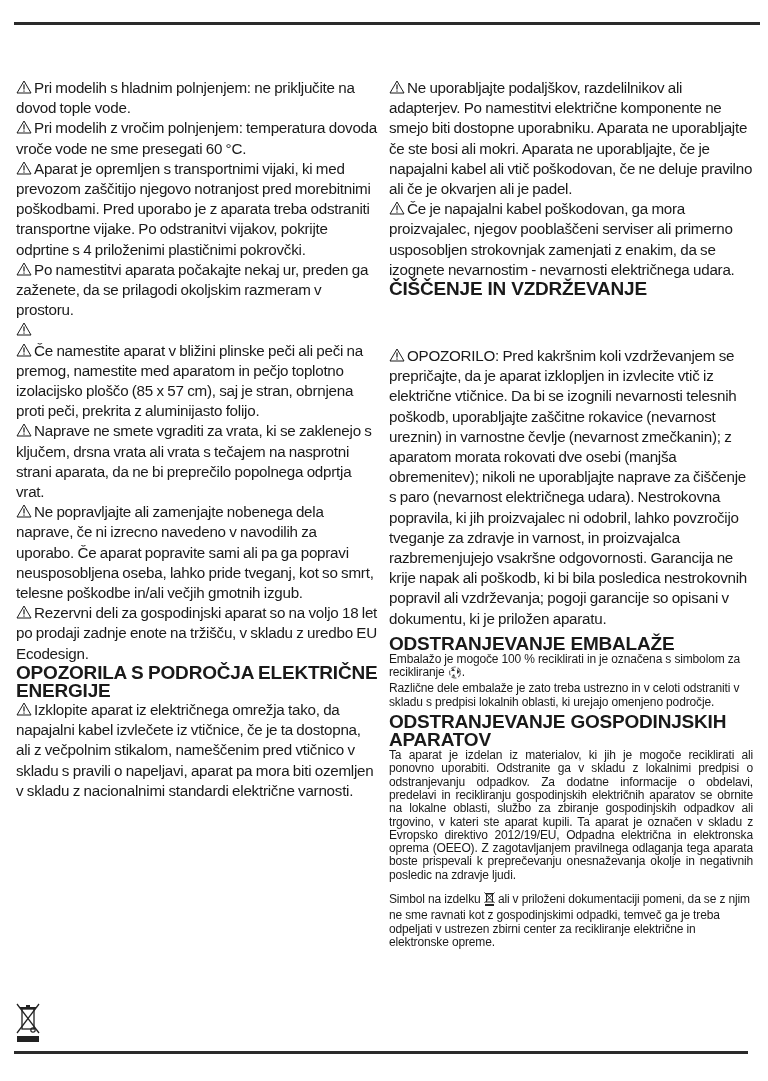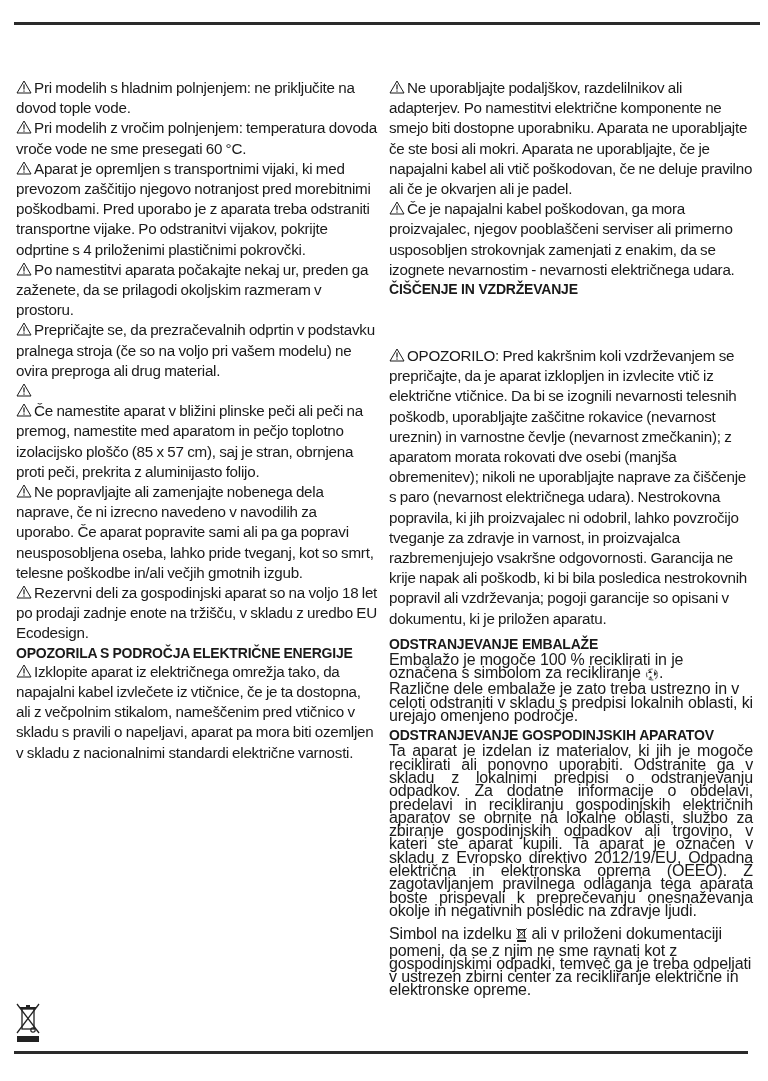--- a/index.html
+++ b/index.html
@@ -5,22 +5,22 @@
   html, body { margin:0; padding:0; background:#fff; }
   body { width:768px; height:1081px; position:relative; overflow:hidden; color:#1a1a1a; font-family:"Liberation Sans", sans-serif; }
   .rule-top { position:absolute; left:14px; top:22px; width:746px; height:3px; background:#2a2a2a; }
   .rule-bottom { position:absolute; left:14px; top:1051px; width:734px; height:3px; background:#2a2a2a; }
   .col { position:absolute; top:30px; }
   .col-left { left:16px; width:362px; }
   .col-right { left:389px; width:364px; }
   .big { font-size:15.2px; line-height:20.2px; letter-spacing:-0.25px; word-spacing:-0.5px;margin-top:48px; }
   .big p { margin:0; }
   .warn { display:inline-block; width:16px; height:14px; vertical-align:-1px; margin-right:2px; }
-  h2 { margin:0; font-size:14px; line-height:18px; font-weight:bold; letter-spacing:-0.2px; }
-  .small { font-size:16px; line-height:13.3px; letter-spacing:-0.15px; }
+  h2 { margin:0; font-size:19px; line-height:18px; font-weight:bold; letter-spacing:-0.2px; }
+  .small { font-size:12px; line-height:13.3px; letter-spacing:-0.15px; }
   .small p { margin:0; }
   .justify { text-align:justify; }
   .gap { height:10px; }
   .weee-bottom { position:absolute; left:16px; top:1003px; width:24px; height:40px; }
   .inline-icon { display:inline-block; vertical-align:-3px; }
 </style>
 </head>
 <body>
 
 <div class="rule-top"></div>
@@ -44,31 +44,31 @@
           </svg></span><span>Aparat je opremljen s transportnimi vijaki, ki med prevozom zaščitijo njegovo notranjost pred morebitnimi poškodbami. Pred uporabo je z aparata treba odstraniti transportne vijake. Po odstranitvi vijakov, pokrijte odprtine s 4 priloženimi plastičnimi pokrovčki.</span></p>
       <p><span class="warn"><svg width="16" height="14" viewBox="0 0 16 14">
             <path d="M8 1 L15 13 L1 13 Z" fill="none" stroke="#1a1a1a" stroke-width="1"></path>
             <rect x="7.4" y="4.5" width="1.2" height="5" fill="#1a1a1a"></rect>
             <rect x="7.4" y="10.5" width="1.2" height="1.2" fill="#1a1a1a"></rect>
           </svg></span><span>Po namestitvi aparata počakajte nekaj ur, preden ga zaženete, da se prilagodi okoljskim razmeram v prostoru.</span></p>
       <p><span class="warn"><svg width="16" height="14" viewBox="0 0 16 14">
             <path d="M8 1 L15 13 L1 13 Z" fill="none" stroke="#1a1a1a" stroke-width="1"></path>
             <rect x="7.4" y="4.5" width="1.2" height="5" fill="#1a1a1a"></rect>
             <rect x="7.4" y="10.5" width="1.2" height="1.2" fill="#1a1a1a"></rect>
-          </svg></span><span>Prepričajte se, da prezračevalnih odprtin v podstavku pralnega stroja (če so na voljo pri vašem modelu) ne ovira preproga ali drug material.</span></p>
-      <p><span class="warn"><svg width="16" height="14" viewBox="0 0 16 14">
-            <path d="M8 1 L15 13 L1 13 Z" fill="none" stroke="#1a1a1a" stroke-width="1"></path>
-            <rect x="7.4" y="4.5" width="1.2" height="5" fill="#1a1a1a"></rect>
-            <rect x="7.4" y="10.5" width="1.2" height="1.2" fill="#1a1a1a"></rect>
           </svg></span></p>
       <p><span class="warn"><svg width="16" height="14" viewBox="0 0 16 14">
             <path d="M8 1 L15 13 L1 13 Z" fill="none" stroke="#1a1a1a" stroke-width="1"></path>
             <rect x="7.4" y="4.5" width="1.2" height="5" fill="#1a1a1a"></rect>
             <rect x="7.4" y="10.5" width="1.2" height="1.2" fill="#1a1a1a"></rect>
           </svg></span><span>Če namestite aparat v bližini plinske peči ali peči na premog, namestite med aparatom in pečjo toplotno izolacijsko ploščo (85 x 57 cm), saj je stran, obrnjena proti peči, prekrita z aluminijasto folijo.</span></p>
+      <p><span class="warn"><svg width="16" height="14" viewBox="0 0 16 14">
+            <path d="M8 1 L15 13 L1 13 Z" fill="none" stroke="#1a1a1a" stroke-width="1"></path>
+            <rect x="7.4" y="4.5" width="1.2" height="5" fill="#1a1a1a"></rect>
+            <rect x="7.4" y="10.5" width="1.2" height="1.2" fill="#1a1a1a"></rect>
+          </svg></span><span>Naprave ne smete vgraditi za vrata, ki se zaklenejo s ključem, drsna vrata ali vrata s tečajem na nasprotni strani aparata, da ne bi preprečilo popolnega odprtja vrat.</span></p>
       <p><span class="warn"><svg width="16" height="14" viewBox="0 0 16 14">
             <path d="M8 1 L15 13 L1 13 Z" fill="none" stroke="#1a1a1a" stroke-width="1"></path>
             <rect x="7.4" y="4.5" width="1.2" height="5" fill="#1a1a1a"></rect>
             <rect x="7.4" y="10.5" width="1.2" height="1.2" fill="#1a1a1a"></rect>
           </svg></span><span>Ne popravljajte ali zamenjajte nobenega dela naprave, če ni izrecno navedeno v navodilih za uporabo. Če aparat popravite sami ali pa ga popravi neusposobljena oseba, lahko pride tveganj, kot so smrt, telesne poškodbe in/ali večjih gmotnih izgub.</span></p>
       <p><span class="warn"><svg width="16" height="14" viewBox="0 0 16 14">
             <path d="M8 1 L15 13 L1 13 Z" fill="none" stroke="#1a1a1a" stroke-width="1"></path>
             <rect x="7.4" y="4.5" width="1.2" height="5" fill="#1a1a1a"></rect>
             <rect x="7.4" y="10.5" width="1.2" height="1.2" fill="#1a1a1a"></rect>
           </svg></span><span>Rezervni deli za gospodinjski aparat so na voljo 18 let po prodaji zadnje enote na tržišču, v skladu z uredbo EU Ecodesign.</span></p>

